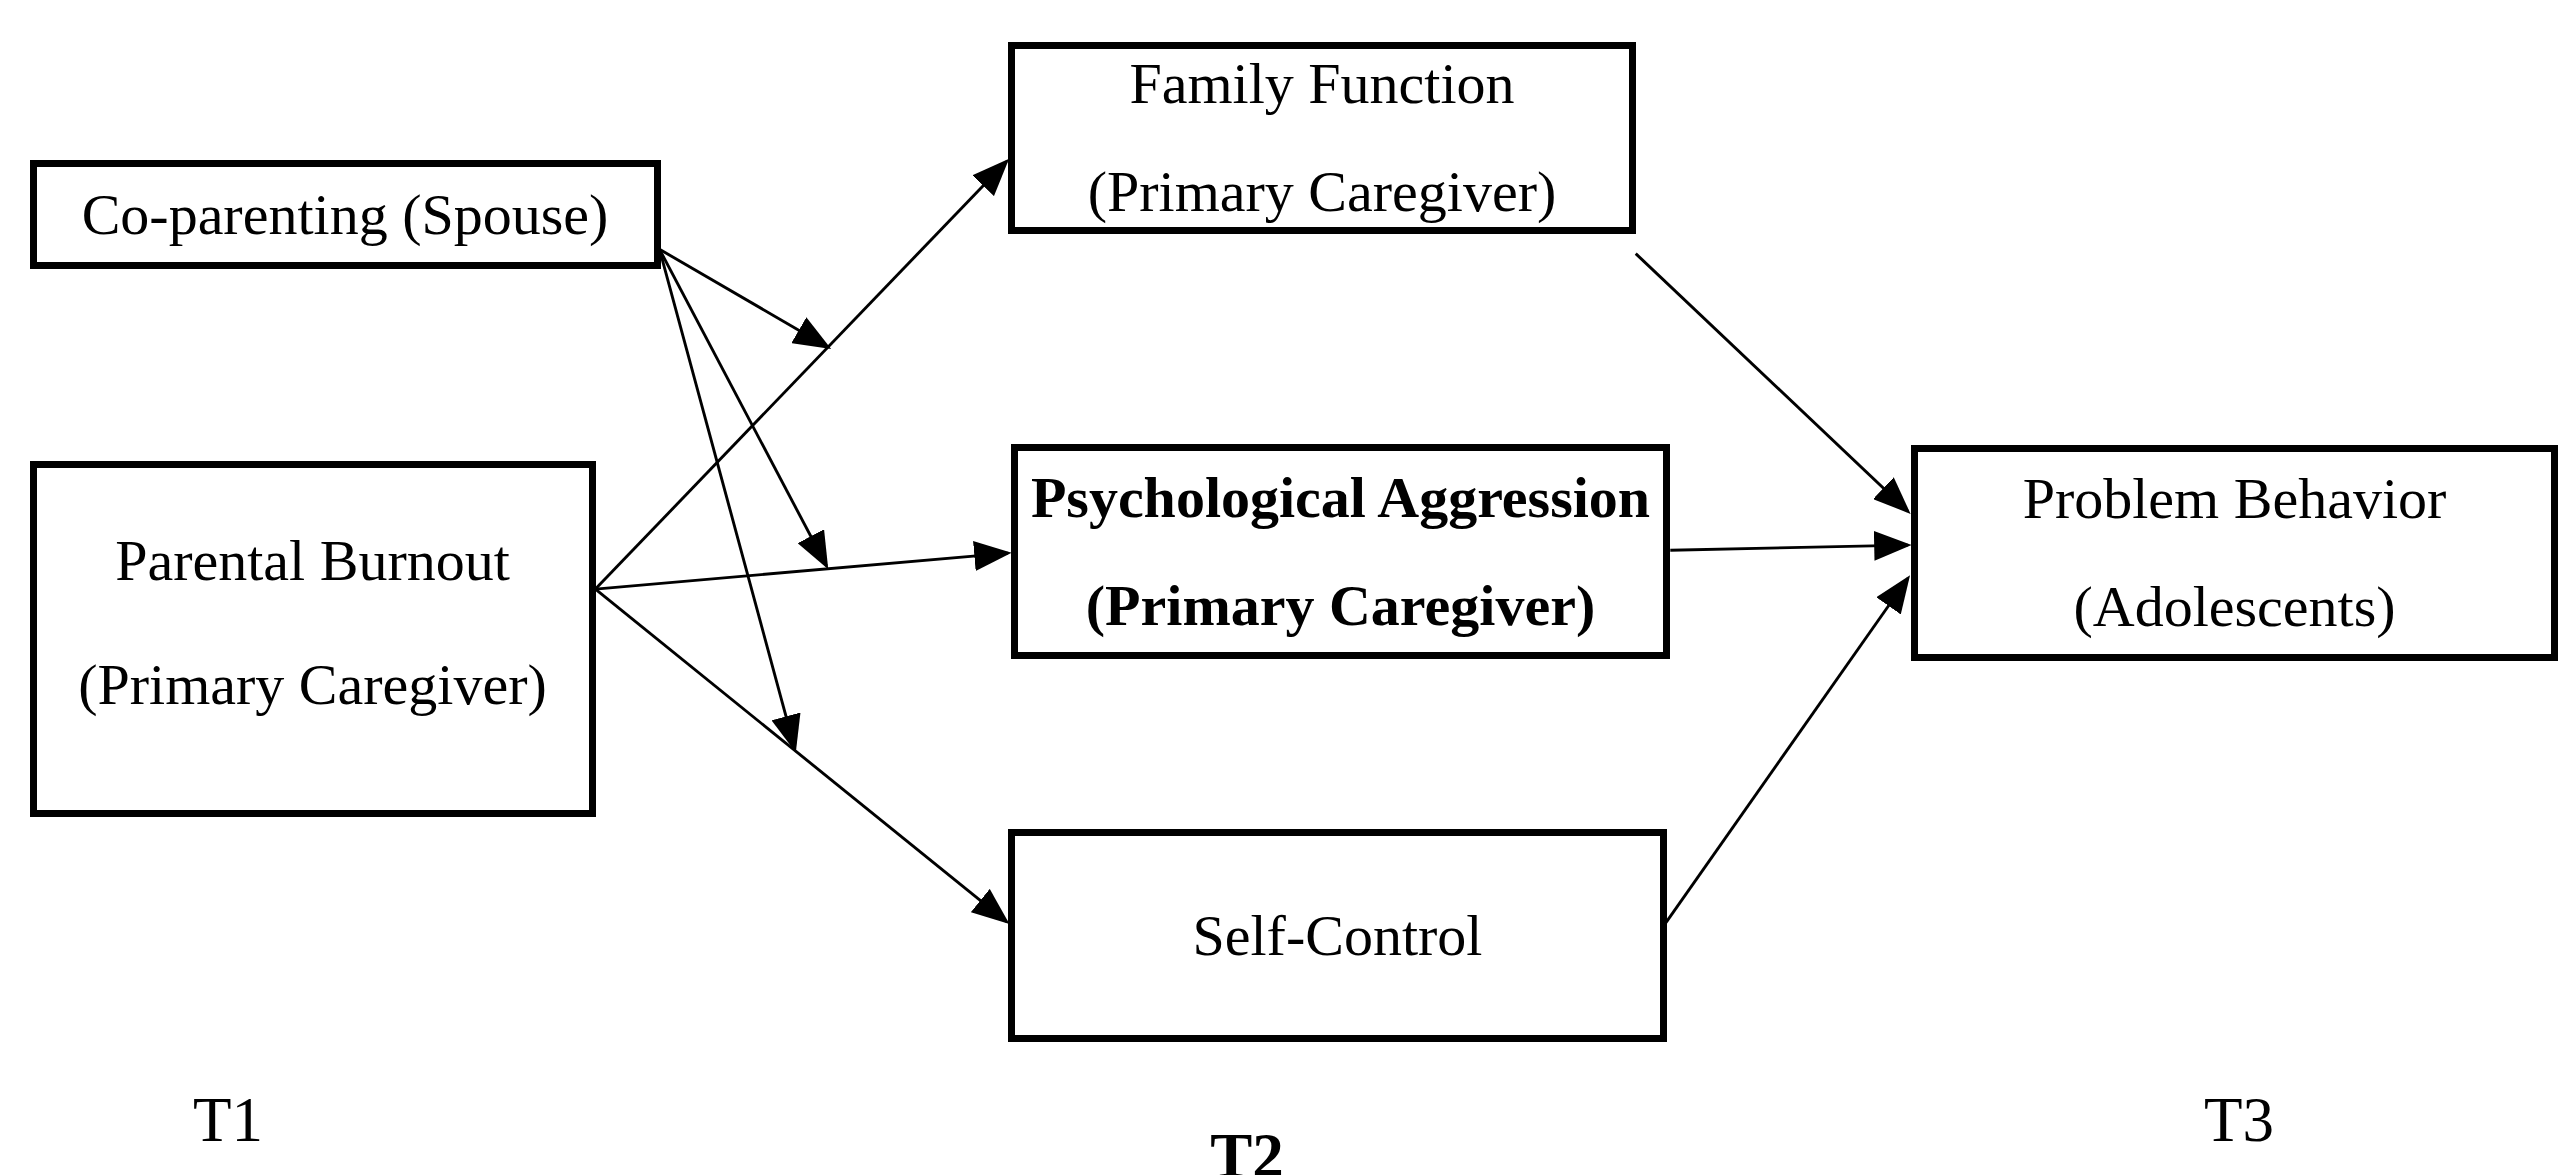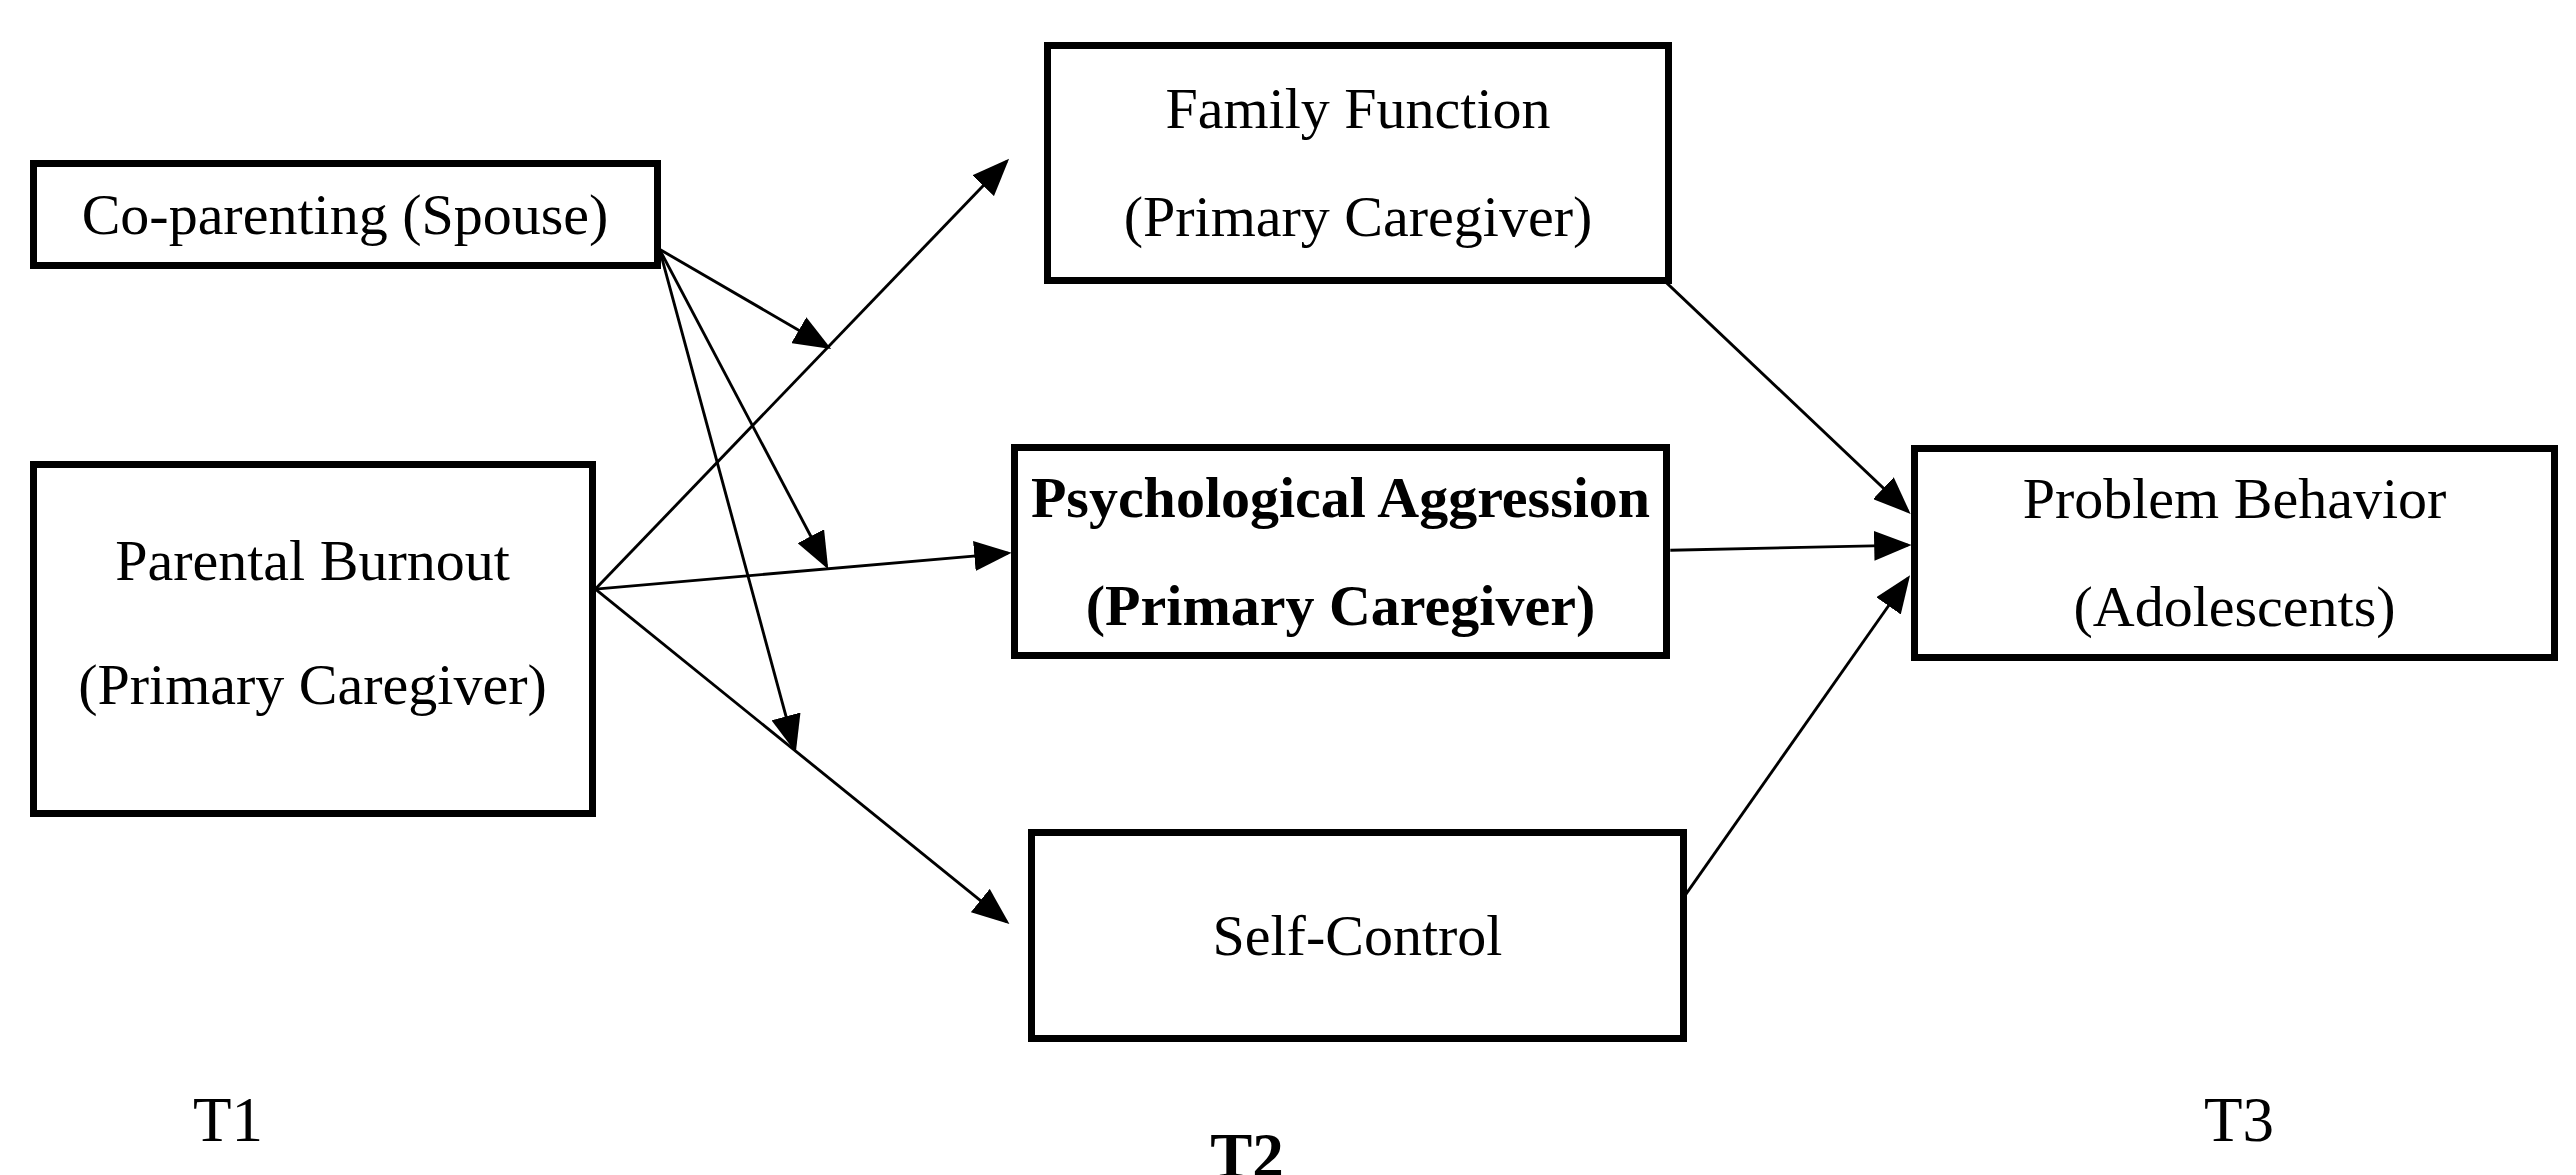--- a/index.html
+++ b/index.html
@@ -74,31 +74,31 @@
   <div class="node" style="left: 29.5px; top: 160px; width: 631px; height: 109px;">
     <span class="node-line">Co-parenting (Spouse)</span>
 
   </div>
 
   <div class="node spread" style="left: 29.5px; top: 461px; width: 566px; height: 356px;">
     <span class="node-line">Parental Burnout</span>
     <span class="node-line">(Primary Caregiver)</span>
   </div>
 
-  <div class="node" style="left: 1044px; top: 42px; width: 628px; height: 242px;">
+  <div class="node" style="left: 1008px; top: 42px; width: 628px; height: 192px;">
     <span class="node-line">Family Function</span>
     <span class="node-line">(Primary Caregiver)</span>
   </div>
 
   <div class="node" style="left: 1011px; top: 444px; width: 659px; height: 215px; font-weight: bold;">
     <span class="node-line">Psychological Aggression</span>
     <span class="node-line">(Primary Caregiver)</span>
   </div>
 
-  <div class="node" style="left: 1008px; top: 829px; width: 659px; height: 213px; margin-left: 20px;">
+  <div class="node" style="left: 1008px; top: 829px; width: 659px; height: 213px;">
     <span class="node-line">Self-Control</span>
 
   </div>
 
   <div class="node" style="left: 1911px; top: 445px; width: 647px; height: 216px;">
     <span class="node-line">Problem Behavior</span>
     <span class="node-line">(Adolescents)</span>
   </div>
 
   <div class="tp-label" style="left: 228px; top: 1120px;">T1</div>

